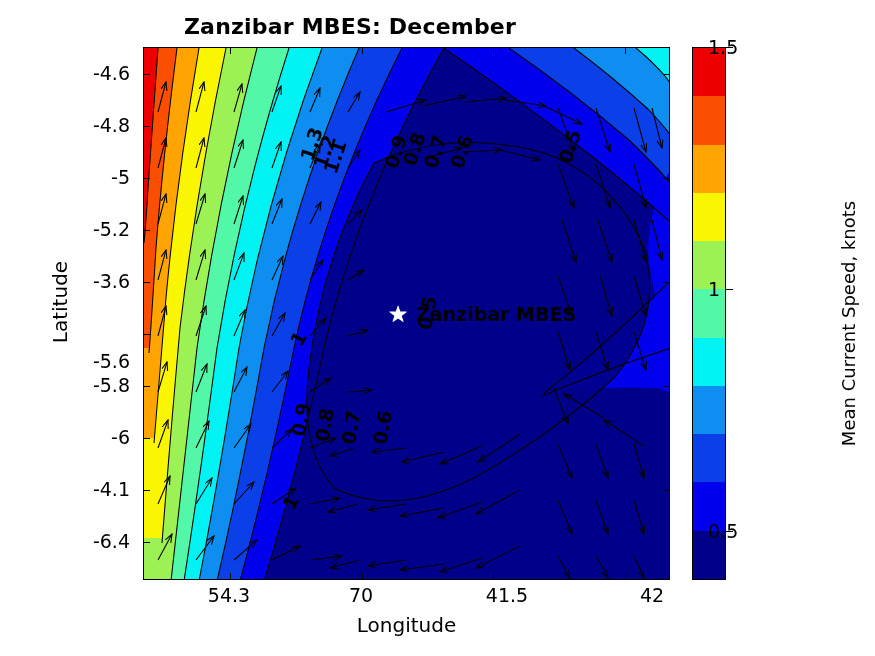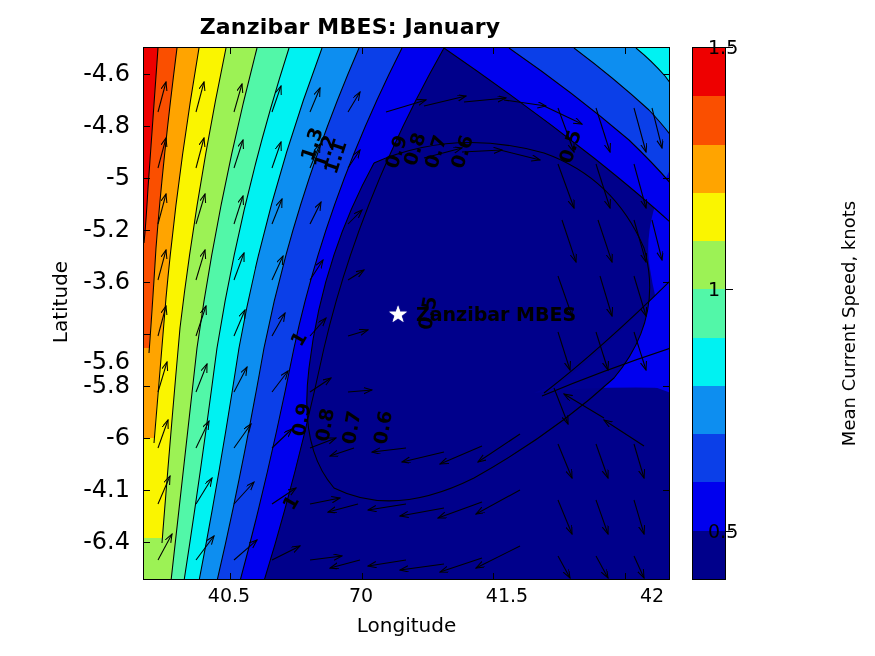--- a/index.html
+++ b/index.html
@@ -19,21 +19,21 @@
   
   .tick{position:absolute;background:#000;}
   .xtk{width:1.3px;height:6px;bottom:0;}
   .xtk2{width:1.3px;height:6px;top:0;}
   .ytk{height:1.3px;width:6px;left:0;}
   .ytk2{height:1.3px;width:6px;right:0;}
 
   
   .xlab{position:absolute;font-size:19px;color:#000;transform:translateX(-50%);
         top:584px;white-space:nowrap;}
-  .ylab{position:absolute;font-size:24px;color:#000;transform:translateY(-50%);
+  .ylab{position:absolute;font-size:19px;color:#000;transform:translateY(-50%);
         text-align:right;width:120px;left:10px;white-space:nowrap;}
 
   #xaxis-title{position:absolute;left:143px;top:613px;width:527px;text-align:center;
                font-size:20px;color:#000;}
   #yaxis-title{position:absolute;left:-40px;top:290px;width:200px;text-align:center;
                font-size:20px;color:#000;transform:rotate(-90deg);
                transform-origin:50% 50%;}
 
   
   #site-star{position:absolute;color:#ffffff;font-size:23px;line-height:0;
@@ -53,21 +53,21 @@
               transform-origin:50% 50%;}
 
   .clabel{font-family:"DejaVu Sans","Liberation Sans",sans-serif;
           font-size:19px;font-weight:bold;fill:#000;}
 </style>
 </head>
 <body>
 
 <div id="root">
 
-  <div id="title">Zanzibar MBES: January</div>
+  <div id="title">Zanzibar MBES: December</div>
 
   <div id="axes">
     <svg id="plotsvg" viewBox="0 0 527 533" preserveAspectRatio="none">
       <defs>
         <clipPath id="clipbox">
             <rect x="0" y="0" width="527" height="533"></rect>
           </clipPath>
         <marker id="ah" markerWidth="9" markerHeight="9" refX="8" refY="3" orient="auto" markerUnits="strokeWidth">
           <path d="M0,0 L8,3 L0,6" fill="none" stroke="#000" stroke-width="1"></path>
         </marker>
@@ -300,21 +300,21 @@
     <div class="tick ytk" style="top:390px;"></div>
     <div class="tick ytk" style="top:442px;"></div>
     <div class="tick ytk" style="top:494px;"></div>
     <div class="tick ytk2" style="top:26px;"></div>
     <div class="tick ytk2" style="top:130px;"></div>
     <div class="tick ytk2" style="top:234px;"></div>
     <div class="tick ytk2" style="top:338px;"></div>
     <div class="tick ytk2" style="top:442px;"></div>
   </div>
 
-  <div class="xlab" style="left:229px;">40.5</div>
+  <div class="xlab" style="left:229px;">54.3</div>
   <div class="xlab" style="left:361px;">70</div>
   <div class="xlab" style="left:492px;margin-left:15px;">41.5</div>
   <div class="xlab" style="left:652px;">42</div>
 
   <div class="ylab" style="top:73px;">-4.6</div>
   <div class="ylab" style="top:125px;">-4.8</div>
   <div class="ylab" style="top:177px;">-5</div>
   <div class="ylab" style="top:229px;">-5.2</div>
   <div class="ylab" style="top:281px;">-3.6</div>
   <div class="ylab" style="top:333px;margin-top:28px;">-5.6</div>

